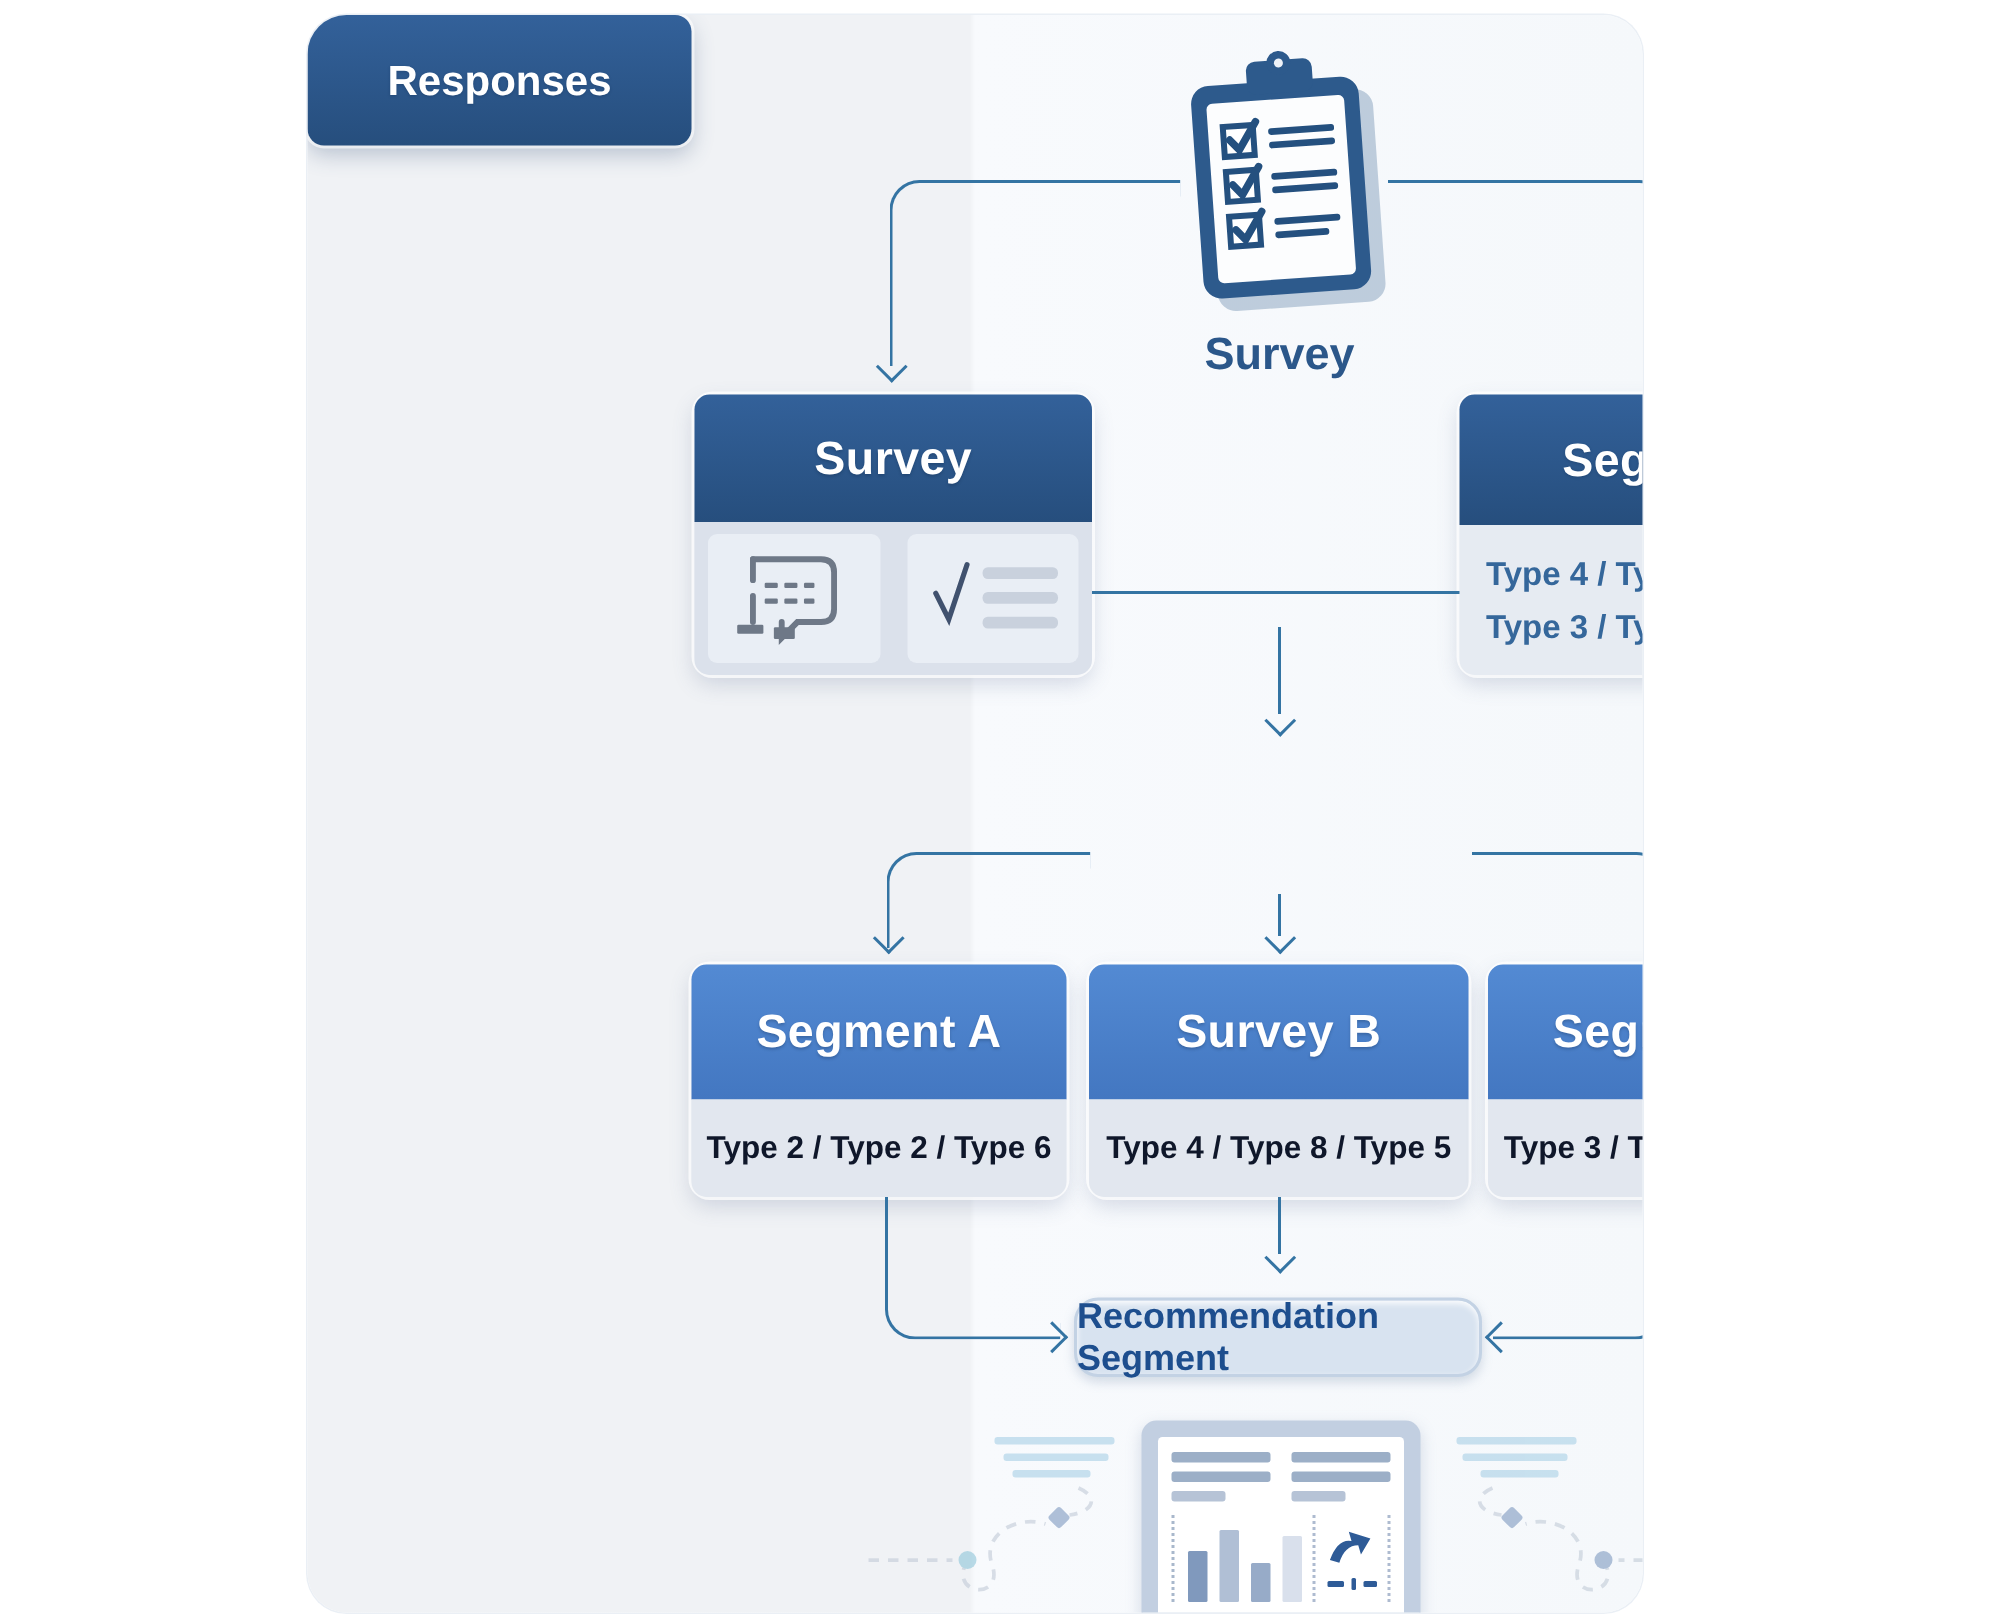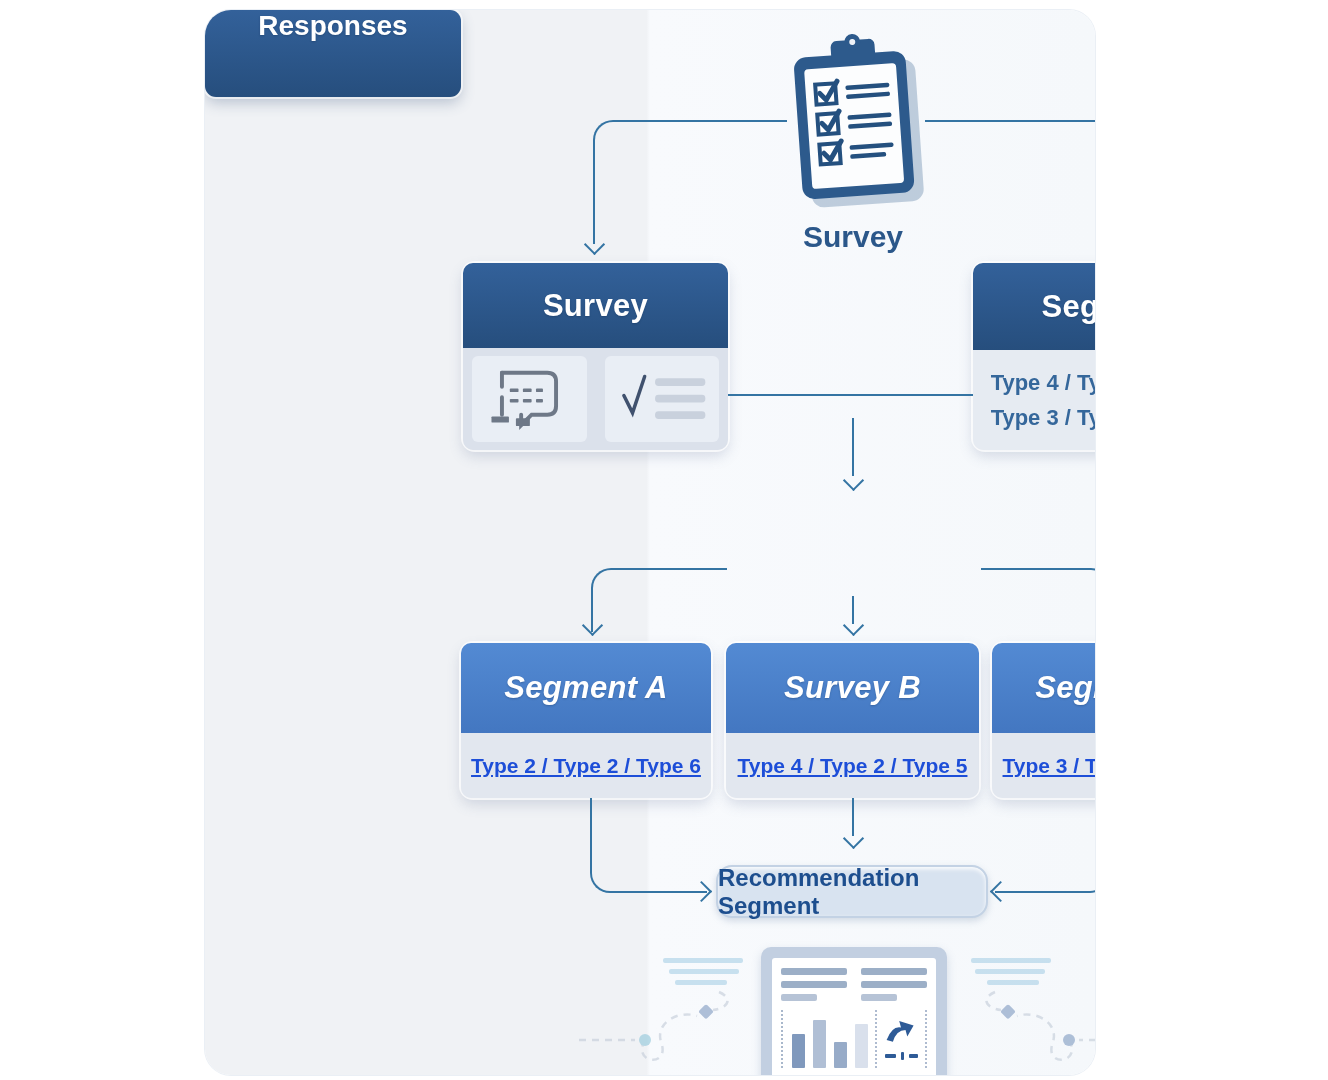--- a/index.html
+++ b/index.html
@@ -20,38 +20,38 @@
   .ah{position:absolute;width:13px;height:13px;border-right:2.4px solid #3474a3;border-bottom:2.4px solid #3474a3;}
   .ah.down{transform:rotate(45deg);}
   .ah.right{transform:rotate(-45deg);}
   .ah.left{transform:rotate(135deg);}
   
   .node{position:absolute;border-radius:12px;
         box-shadow:0 0 0 2px rgba(255,255,255,.75),0 6px 14px rgba(80,100,140,.22);}
   .hdr{display:flex;align-items:center;justify-content:center;color:#ffffff;font-weight:bold;
        border-radius:10px 10px 0 0;text-shadow:0 1px 2px rgba(10,30,60,.25);letter-spacing:.3px;}
   .hdr.dark{background:linear-gradient(180deg,#33619a 0%,#264e7d 100%);}
-  .hdr.blue{background:linear-gradient(180deg,#538ad3 0%,#4377c1 100%);font-style:italic;}
+  .hdr.blue{background:linear-gradient(180deg,#538ad3 0%,#4377c1 100%);}
   .nbody{background:#e3e8f0;border-radius:0 0 10px 10px;}
   .survey-node{left:258px;top:253px;width:265px;height:187px;}
   .survey-node .hdr{height:85px;font-size:31px;}
   .survey-node .nbody{height:102px;background:#dbe1eb;display:flex;gap:18px;padding:8px 9px;box-sizing:border-box;}
   .panel{background:#e9eef5;border-radius:6px;flex:1;display:flex;align-items:center;justify-content:center;}
   .segment-node{left:768px;top:253px;width:270px;height:187px;}
   .segment-node .hdr{height:87px;font-size:31px;}
   .segment-node .nbody{height:100px;display:flex;flex-direction:column;align-items:center;justify-content:center;
        background:#e6ebf2;color:#35679b;font-size:22px;font-weight:600;line-height:35px;}
   .responses-node{left:520px;top:498px;width:256px;height:87px;border-radius:11px;
-       background:linear-gradient(180deg,#33619a 0%,#264e7d 100%);display:flex;justify-content:center;
+       background:linear-gradient(180deg,#33619a 0%,#264e7d 100%);display:flex;align-items:center;justify-content:center;
        color:#fff;font-weight:bold;font-size:28px;text-shadow:0 1px 2px rgba(10,30,60,.25);
        box-shadow:0 0 0 2px rgba(255,255,255,.6),0 6px 14px rgba(60,85,125,.3);}
   .seg{height:155px;top:633px;}
   .seg .hdr{height:90px;font-size:31px;}
   .seg .nbody{height:65px;display:flex;align-items:center;justify-content:center;
-       background:#e2e7ef;color:#1d4ed8;font-size:21px;font-weight:600;text-decoration:underline;}
+       background:#e2e7ef;color:#0f172a;font-size:21px;font-weight:600;}
   .seg-a{left:256px;width:250px;}
   .seg-b{left:521px;width:253px;}
   .seg-c{left:787px;width:251px;}
   .pill{position:absolute;left:511px;top:855px;width:272px;height:53px;border-radius:16px;
         background:#d8e3f0;border:2px solid #c3d2e4;box-sizing:border-box;
         display:flex;align-items:center;justify-content:center;color:#1d4e8e;font-weight:bold;font-size:24px;
         box-shadow:inset 0 2px 4px rgba(255,255,255,.95),0 3px 7px rgba(110,135,170,.28);}
   .caption{position:absolute;left:548px;top:210px;width:200px;text-align:center;
            color:#2b578a;font-size:30px;font-weight:bold;}
   .icon-wrap{position:absolute;}
@@ -166,21 +166,21 @@
     <div class="vline" style="left:647px;top:586px;height:28px;"></div>
     <div class="ah down" style="left:641px;top:608px;"></div>
     <div class="elbow el-tr" style="left:776px;top:558px;width:128px;height:62px;"></div>
 
     <div class="node seg seg-a">
       <div class="hdr blue">Segment A</div>
       <div class="nbody">Type 2 / Type 2 / Type 6</div>
     </div>
     <div class="node seg seg-b">
       <div class="hdr blue">Survey B</div>
-      <div class="nbody">Type 4 / Type 2 / Type 5</div>
+      <div class="nbody">Type 4 / Type 8 / Type 5</div>
     </div>
     <div class="node seg seg-c">
       <div class="hdr blue">Segment C</div>
       <div class="nbody">Type 3 / Type 2 / Type 6</div>
     </div>
 
     <div class="elbow el-bl" style="left:385px;top:788px;width:115px;height:93px;"></div>
     <div class="ah right" style="left:489px;top:874px;"></div>
     <div class="vline" style="left:647px;top:788px;height:38px;"></div>
     <div class="ah down" style="left:641px;top:821px;"></div>

